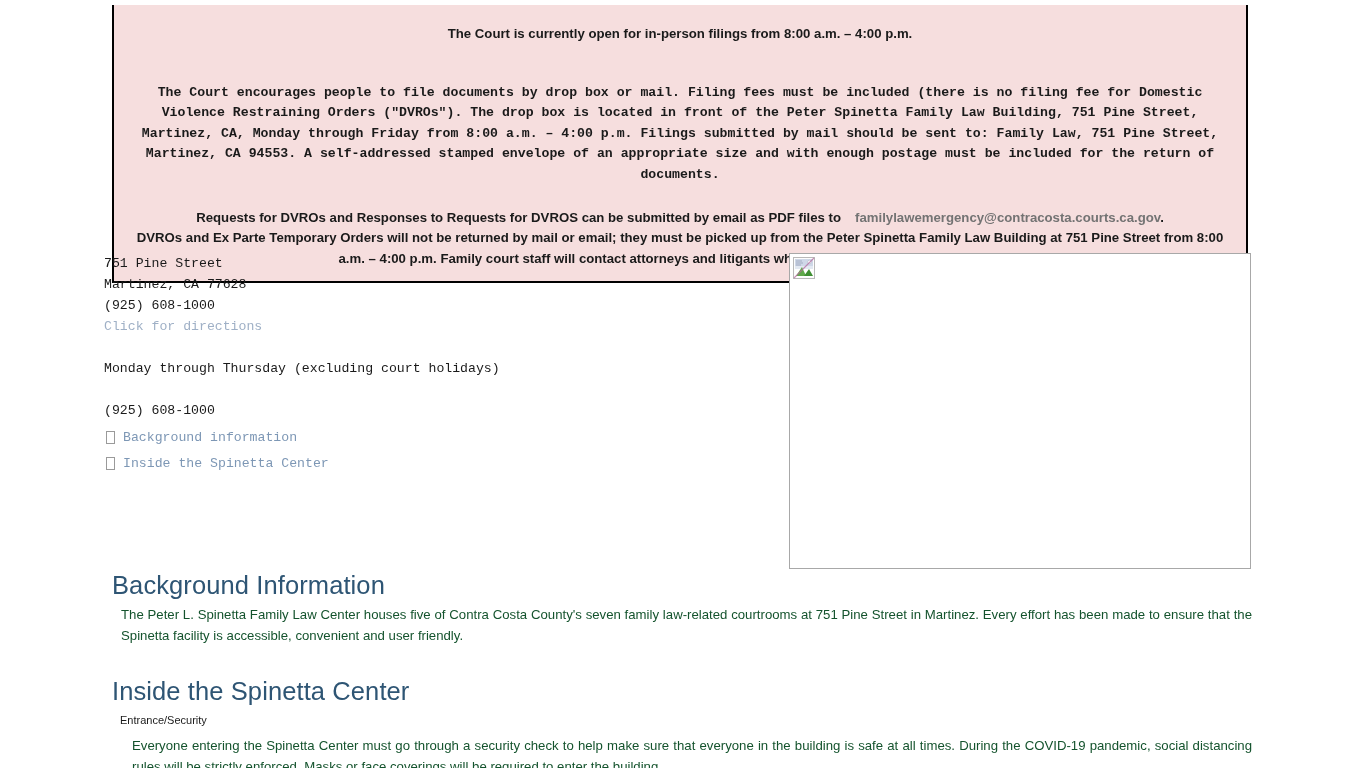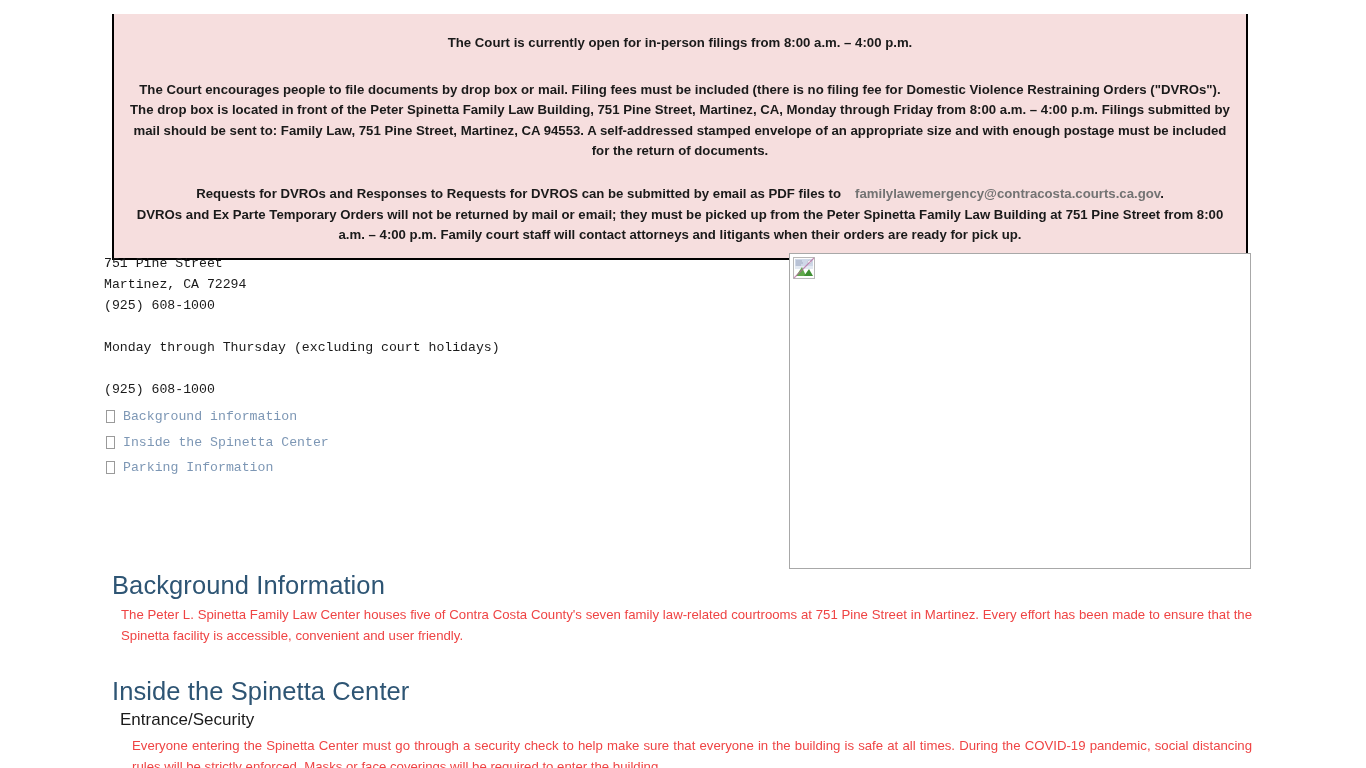--- a/index.html
+++ b/index.html
@@ -20,41 +20,42 @@
   .page {
     position: relative;
     width: 1366px;
     height: 768px;
   }
 
   
   .alert-box {
     position: absolute;
     left: 112px;
-    top: 14px;
+    top: 5px;
     width: 1136px;
     box-sizing: border-box;
     background: #f6dede;
     border: 2px solid #000000;
     border-top: none;
     padding: 10px 8px 12px 8px;
   }
   .alert-line {
     font-size: 13.2px;
     font-weight: bold;
     line-height: 20.6px;
     text-align: center;
     color: #1a1a1a;
     margin: 0;
   }
   .alert-headline {
     margin: 9px 0 0 0;
   }
   .alert-para {
-    margin: 26px 4px 0 4px;
+    margin: 38px 4px 0 4px;
+    font-family: Liberation Mono, monospace;
   }
   .alert-para2 {
     margin: 22px 0px 0 0px;
   }
   .alert-para3 {
     margin: 0px 0px 0 0px;
   }
   .email-link {
     color: #737373;
     text-decoration: none;
@@ -133,30 +134,30 @@
   }
   h2.section-title {
     font-size: 25.5px;
     font-weight: normal;
     color: #2e5574;
     margin: 0;
     line-height: 30px;
     letter-spacing: 0.1px;
   }
   h3.sub-title {
-    font-size: 17px;
+    font-size: 11px;
     font-weight: normal;
     color: #1a1a1a;
     margin: 3px 0 0 8px;
     line-height: 22px;
   }
   p.body-text {
     font-size: 13.2px;
     line-height: 21px;
-    color: #ef4444;
+    color: #14532d;
     margin: 4px 0 0 0;
     padding-left: 9px;
     text-align: justify;
     text-justify: inter-word;
   }
   p.body-text.indent-more {
     padding-left: 20px;
   }
 
   #sec-background { top: 570px; }
@@ -173,43 +174,40 @@
 
     <p class="alert-line alert-para">The Court encourages people to file documents by drop box or mail. Filing fees must be included (there is no filing fee for Domestic Violence Restraining Orders ("DVROs"). The drop box is located in front of the Peter Spinetta Family Law Building, 751 Pine Street, Martinez, CA, Monday through Friday from 8:00 a.m. – 4:00 p.m. Filings submitted by mail should be sent to: Family Law, 751 Pine Street, Martinez, CA 94553. A self-addressed stamped envelope of an appropriate size and with enough postage must be included for the return of documents.</p>
 
     <p class="alert-line alert-para2"><span>Requests for DVROs and Responses to Requests for DVROS can be submitted by email as PDF files to</span><a class="email-link" href="#">familylawemergency@contracosta.courts.ca.gov</a><span>.</span></p>
 
     <p class="alert-line alert-para3">DVROs and Ex Parte Temporary Orders will not be returned by mail or email; they must be picked up from the Peter Spinetta Family Law Building at 751 Pine Street from 8:00 a.m. – 4:00 p.m. Family court staff will contact attorneys and litigants when their orders are ready for pick up.</p>
   </div>
 
   <div class="info-col">
     <div class="line">751 Pine Street</div>
-    <div class="line">Martinez, CA 72294</div>
+    <div class="line">Martinez, CA 77628</div>
     <div class="line">(925) 608-1000</div>
+    <div class="line"><a class="soft-link" href="#">Click for directions</a></div>
 
     <div class="spacer-block"></div>
 
     <div class="line">Monday through Thursday (excluding court holidays)</div>
 
     <div class="spacer-block"></div>
 
     <div class="line">(925) 608-1000</div>
 
     <ul class="link-list">
       <li>
         <span class="tofu"></span>
         <a class="blue-link" href="#">Background information</a>
       </li>
       <li>
         <span class="tofu"></span>
         <a class="blue-link" href="#">Inside the Spinetta Center</a>
-      </li>
-      <li>
-        <span class="tofu"></span>
-        <a class="blue-link" href="#">Parking Information</a>
       </li>
     </ul>
   </div>
 
   <div class="image-frame">
     <svg class="broken-img" viewBox="0 0 22 22">
       <rect x="0.5" y="0.5" width="21" height="21" fill="#fdfdfd" stroke="#b9b9b9"></rect>
       <rect x="2" y="2" width="18" height="18" fill="#ffffff"></rect>
       <rect x="2" y="2" width="18" height="7" fill="#cfd8e8"></rect>
       <path d="M2 9 h18 v3 h-18 z" fill="#e3e9f2"></path>

